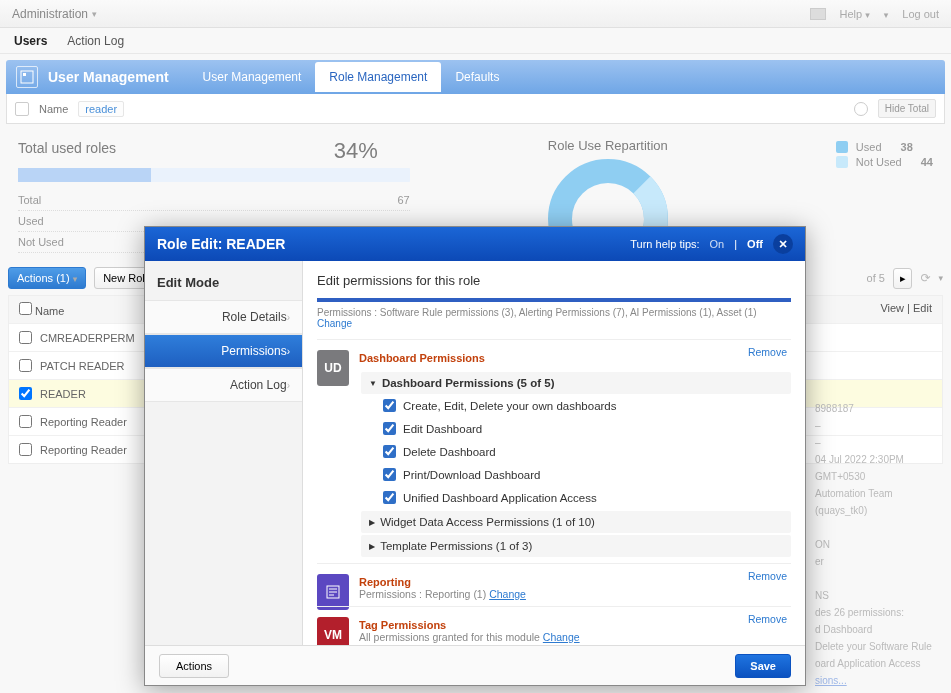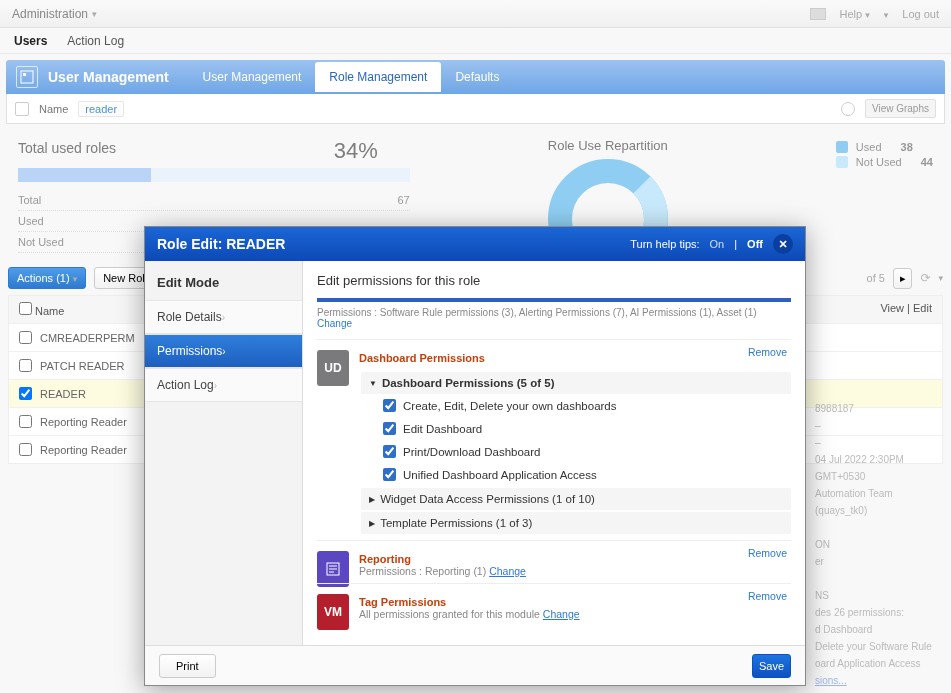--- a/index.html
+++ b/index.html
@@ -55,21 +55,21 @@
   .tbl .row.sel { background:#fdfce0;}
   
   .modal { position:absolute; left:144px; top:226px; width:662px; height:460px; background:#fff; border:1px solid #888; box-shadow:0 4px 25px rgba(0,0,0,.35); display:flex; flex-direction:column;}
   .modal-hdr { height:34px; background:linear-gradient(#1b66d6,#0c49b6); color:#fff; display:flex; align-items:center; padding:0 12px; justify-content:space-between;}
   .modal-hdr .ttl { font-size:14px; font-weight:bold;}
   .modal-hdr .right { display:flex; align-items:center; gap:10px; font-size:11px;}
   .modal-hdr .close { width:20px; height:20px; background:#0a3f9e; border-radius:50%; display:flex; align-items:center; justify-content:center; cursor:pointer; font-weight:bold;}
   .modal-body { flex:1; display:flex; overflow:hidden;}
   .side { width:158px; background:#f3f3f3; border-right:1px solid #ddd; padding:10px 0;}
   .side h4 { font-size:13px; padding:4px 12px 10px 12px; color:#333;}
-  .side .item { padding:9px 12px; font-size:12px; color:#444; border-top:1px solid #e6e6e6; border-bottom:1px solid #e6e6e6; display:flex; justify-content:flex-start; align-items:center; cursor:pointer; background:#fafafa;}
+  .side .item { padding:9px 12px; font-size:12px; color:#444; border-top:1px solid #e6e6e6; border-bottom:1px solid #e6e6e6; display:flex; justify-content:flex-end; align-items:center; cursor:pointer; background:#fafafa;}
   .side .item.active { background:linear-gradient(#2f7edb,#1e5fc0); color:#fff;}
   .side .item .ar { font-size:10px; color:#bbb;}
   .side .item.active .ar { color:#fff;}
   .main { flex:1; overflow:auto; padding:12px 0 12px 0;}
   .main-title { font-size:13px; padding:0 14px 10px 14px;}
   .strip { height:4px; background:#2f5fc2; margin:0 14px 1px 14px;}
   .crumb { font-size:10px; color:#888; padding:4px 14px; }
   .crumb a { color:#2d7ad0; text-decoration:none;}
   .perm-card { margin:6px 14px; border-top:1px solid #eee; padding-top:10px; position:relative;}
   .perm-card .badge { width:32px; height:36px; border-radius:3px; color:#fff; font-weight:bold; font-size:12px; display:flex; align-items:center; justify-content:center; float:left; margin-right:10px;}
@@ -78,21 +78,21 @@
   .perm-card.vm .badge { background:#b31f2c;}
   .perm-card h5 { font-size:11px; font-weight:bold; color:#c2410c; padding-top:2px;}
   .perm-card .sub { font-size:10.5px; color:#888; clear:none;}
   .perm-card .remove { position:absolute; right:4px; top:6px; font-size:10.5px; color:#2d7ad0; cursor:pointer;}
   .perm-group { margin:8px 0 0 44px; }
   .perm-group .gh { background:#f5f5f5; padding:5px 8px; font-size:11.5px; color:#333; display:flex; align-items:center; gap:5px; border-radius:2px; margin-top:2px;}
   .perm-group .gh .tri { font-size:8px;}
   .perm-group .cb { padding:5px 8px 5px 22px; font-size:11.5px; display:flex; align-items:center; gap:7px;}
   .perm-group .cb input { accent-color:#2f6fc7; }
   .modal-ftr { height:40px; border-top:1px solid #ddd; display:flex; align-items:center; justify-content:space-between; padding:0 14px; background:#fafafa;}
-  .btn.save { background:linear-gradient(#1f74e0,#0b52c0); color:#fff; border-color:#0b52c0; font-weight:normal; padding:5px 6px;}
+  .btn.save { background:linear-gradient(#1f74e0,#0b52c0); color:#fff; border-color:#0b52c0; font-weight:bold; padding:5px 14px;}
   .btn.cancel { padding:5px 16px;}
   
   .ghost { position:absolute; right:16px; top:400px; width:120px; font-size:10px; color:#bbb; line-height:1.7;}
   .ghost a { color:#9fb8e8;}
 </style>
 </head>
 <body>
 
 <div class="topbar">
   <div class="topbar-left">
@@ -126,21 +126,21 @@
   <span class="tab active">Role Management</span>
   <span class="tab">Defaults</span>
 </div>
 
 <div class="filter-row">
   <span class="mini-box"></span>
   <span class="lbl">Name</span>
   <span class="val">reader</span>
   <span class="spacer"></span>
   <span class="mini-box" style="border-radius:50%;"></span>
-  <span class="hide-graphs">View Graphs</span>
+  <span class="hide-graphs">Hide Total</span>
 </div>
 
 <div class="graphs">
   <div class="g-left">
     <div style="display:flex;justify-content:space-between;align-items:flex-end;">
       <h3>Total used roles</h3>
       <div class="pct">34%</div>
     </div>
     <div class="bar-bg">
         <div class="bar-fg"></div>
@@ -276,20 +276,24 @@
           <div class="cb">
               <input type="checkbox" checked="" style="">
               <span>Create, Edit, Delete your own dashboards</span>
             </div>
           <div class="cb">
               <input type="checkbox" checked="" style="">
               <span>Edit Dashboard</span>
             </div>
           <div class="cb">
               <input type="checkbox" checked="" style="">
+              <span>Delete Dashboard</span>
+            </div>
+          <div class="cb">
+              <input type="checkbox" checked="" style="">
               <span>Print/Download Dashboard</span>
             </div>
           <div class="cb">
               <input type="checkbox" checked="" style="">
               <span>Unified Dashboard Application Access</span>
             </div>
           <div class="gh">
               <span class="tri">▶</span>
               <span>Widget Data Access Permissions (1 of 10)</span>
             </div>
@@ -316,16 +320,16 @@
 
       <div class="perm-card vm">
         <span class="remove">Remove</span>
         <div class="badge">VM</div>
         <h5>Tag Permissions</h5>
         <div class="sub"><span>All permissions granted for this module</span> <a href="#" style="color:#2d7ad0">Change</a></div>
       </div>
     </div>
   </div>
   <div class="modal-ftr">
-    <button class="btn cancel">Print</button>
+    <button class="btn cancel">Actions</button>
     <button class="btn save">Save</button>
   </div>
 </div>
 
 </body></html>

